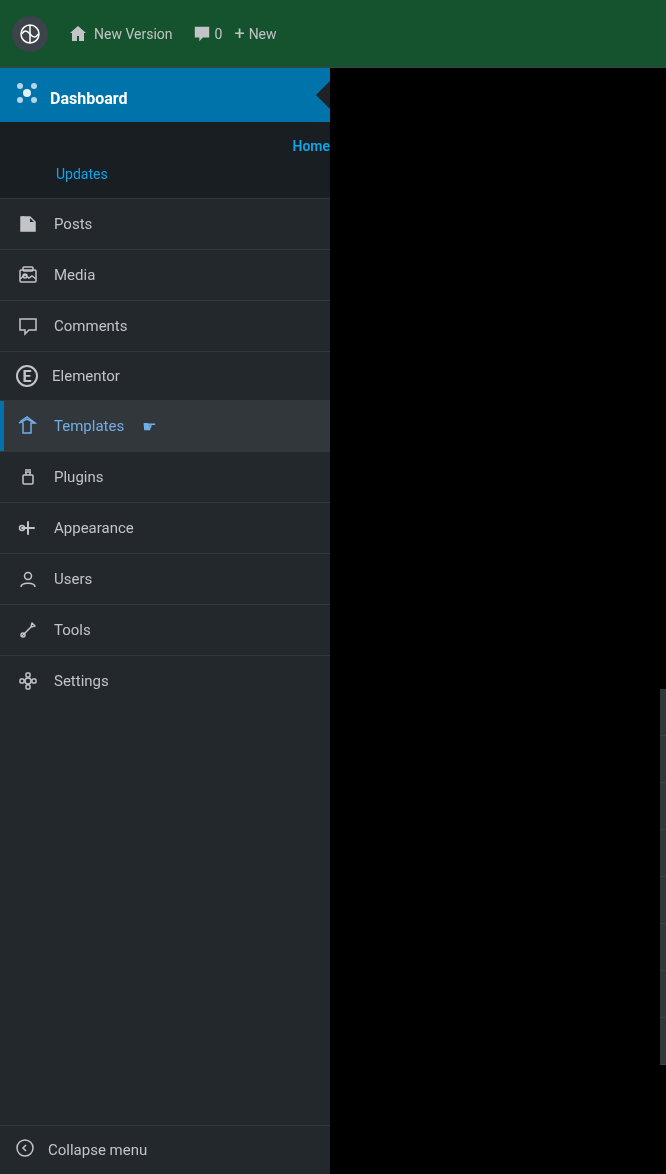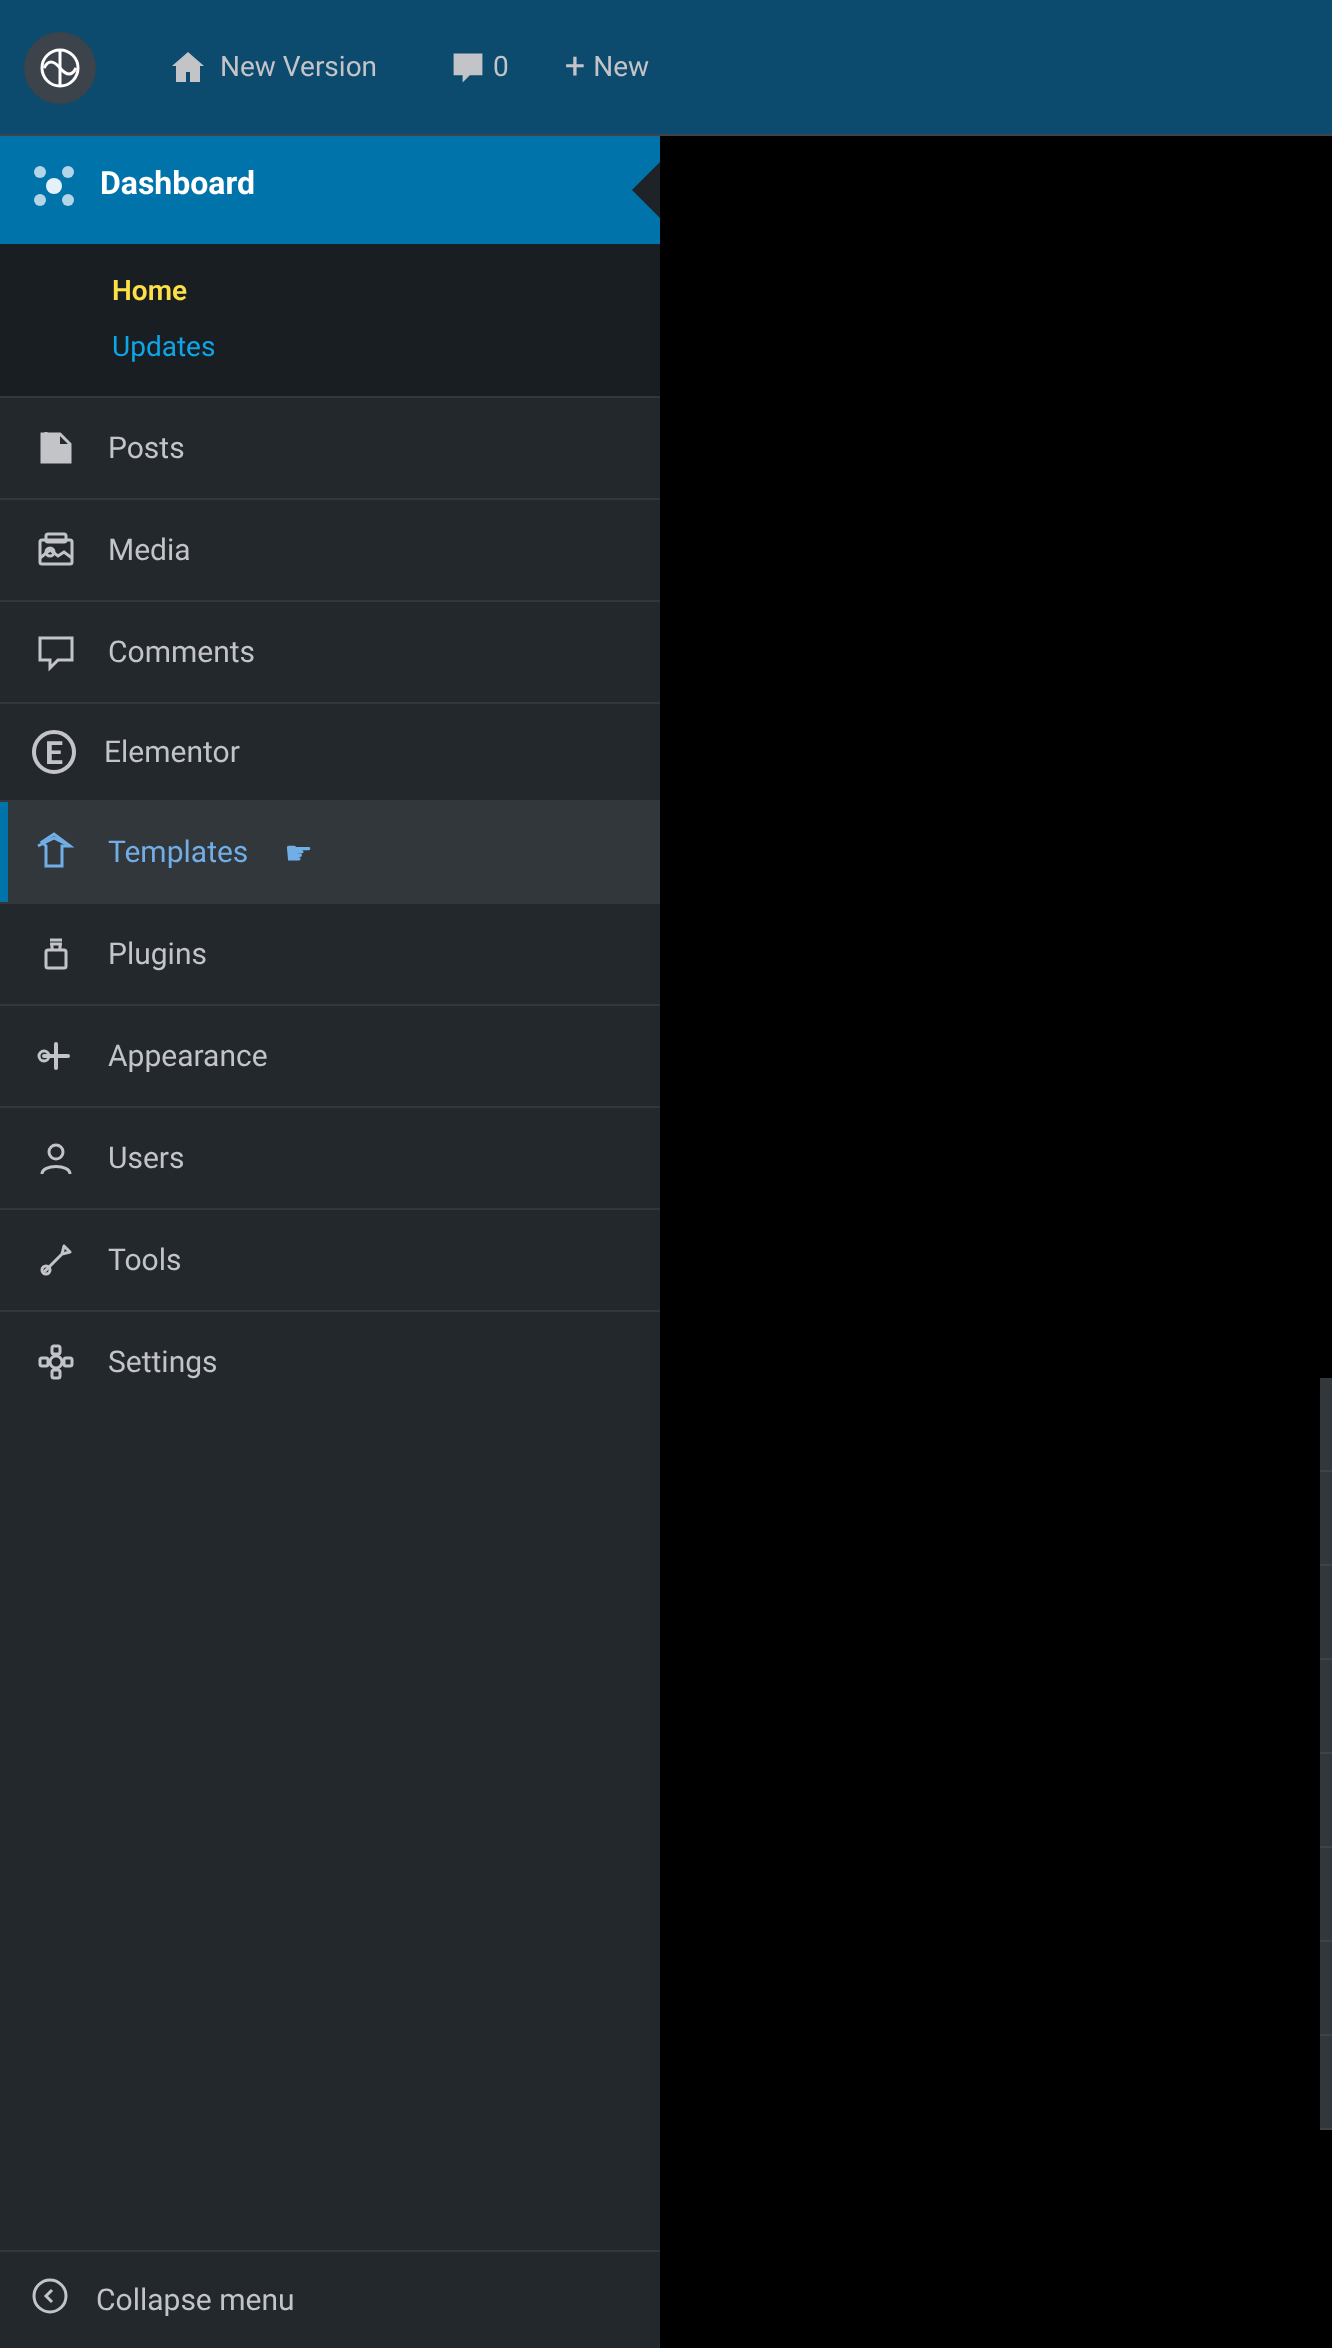--- a/index.html
+++ b/index.html
@@ -8,25 +8,25 @@
       height: 1174px;
       background: #1d2327;
       font-family: -apple-system, BlinkMacSystemFont, "Segoe UI", Roboto, sans-serif;
       overflow: hidden;
     }
 
     
     #admin-bar {
       width: 666px;
       height: 68px;
-      background: #0c4a6e;
+      background: #14532d;
       display: flex;
       align-items: center;
       padding: 0 12px;
-      gap: 28px;
+      gap: 12px;
       border-bottom: 1px solid #3c434a;
     }
     .wp-logo {
       width: 36px;
       height: 36px;
       background: #3c434a;
       border-radius: 50%;
       display: flex;
       align-items: center;
       justify-content: center;
@@ -81,21 +81,21 @@
       background: #23282d;
       height: 100%;
       flex-shrink: 0;
       padding-top: 0;
     }
 
     
     .dashboard-item {
       background: #0073aa;
       display: flex;
-      align-items: flex-start;
+      align-items: flex-end;
       gap: 12px;
       padding: 14px 16px;
       color: #fff;
       font-size: 16px;
       font-weight: bold;
       cursor: pointer;
       position: relative;
     }
     .dashboard-item::after {
       content: '';
@@ -115,22 +115,23 @@
       background: #191e23;
       padding: 10px 0 10px 56px;
     }
     .dashboard-sub-item {
       padding: 6px 0;
       color: #0ea5e9;
       font-size: 14px;
       cursor: pointer;
     }
     .dashboard-sub-item.active {
-      color: #fde047;
+      color: #0ea5e9;
       font-weight: 600;
+      text-align: right;
     }
 
     
     .menu-item {
       display: flex;
       align-items: center;
       gap: 14px;
       padding: 13px 16px;
       color: #c3c4c7;
       font-size: 16px;

